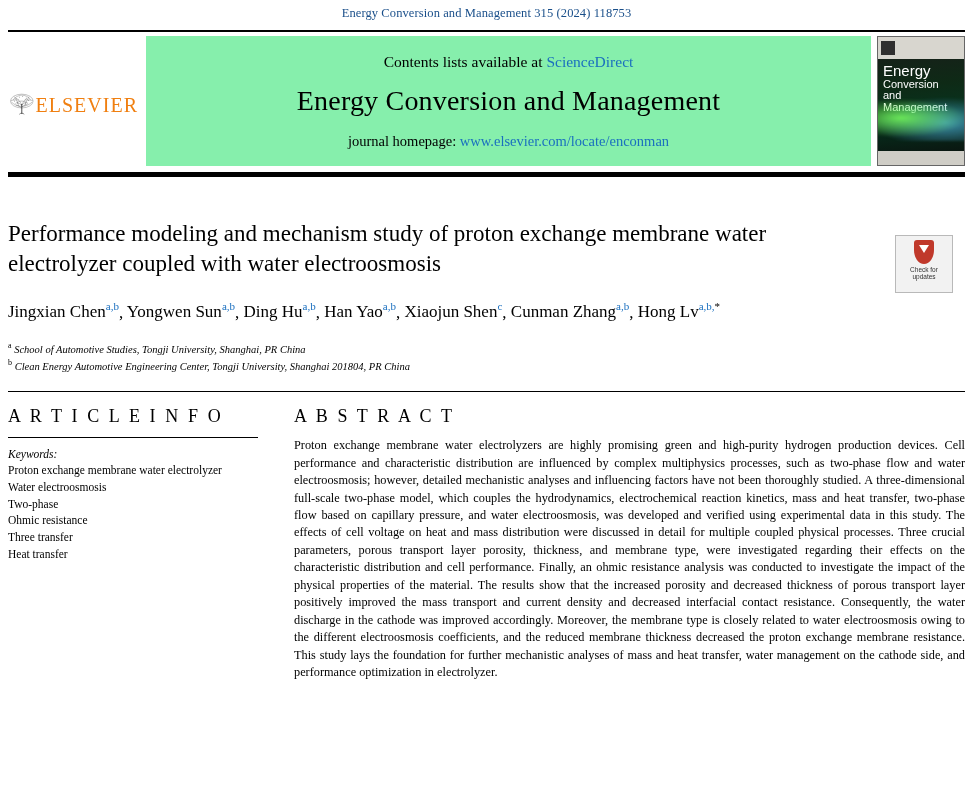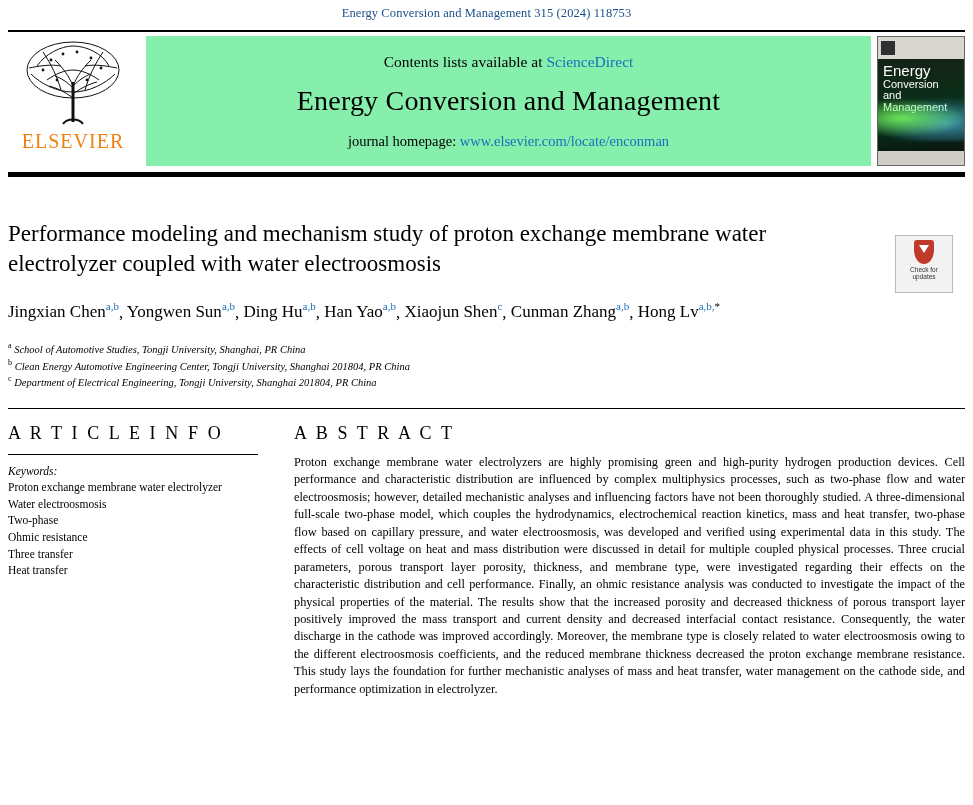--- a/index.html
+++ b/index.html
@@ -42,21 +42,21 @@
   .masthead-inner {
     display: flex;
     align-items: stretch;
     height: 140px;
   }
   .elsevier-logo {
     width: 130px;
     min-width: 130px;
     padding-top: 4px;
     display: flex;
-    flex-direction: column;
+    flex-direction: row;
     align-items: center;
     justify-content: flex-start;
   }
   .tree-svg { display:block; }
   .elsevier-word {
     font-family: "Liberation Serif", serif;
     font-size: 20px;
     letter-spacing: 1px;
     color: #f07f10;
     margin-top: 2px;
@@ -307,21 +307,20 @@
 
     <h1 class="paper-title">Performance modeling and mechanism study of proton exchange membrane water electrolyzer coupled with water electroosmosis</h1>
 
     <div class="authors">
       <span><span>Jingxian Chen</span><sup>a,b</sup></span><span>, </span><span><span>Yongwen Sun</span><sup>a,b</sup></span><span>, </span><span><span>Ding Hu</span><sup>a,b</sup></span><span>, </span><span><span>Han Yao</span><sup>a,b</sup></span><span>, </span><span><span>Xiaojun Shen</span><sup>c</sup></span><span>, </span><span><span>Cunman Zhang</span><sup>a,b</sup></span><span>, </span><span><span>Hong Lv</span><sup><span>a,b,</span><span class="star">*</span></sup></span>
     </div>
 
     <div class="affils">
       <div><sup>a</sup> <span>School of Automotive Studies, Tongji University, Shanghai, PR China</span></div>
       <div><sup>b</sup> <span>Clean Energy Automotive Engineering Center, Tongji University, Shanghai 201804, PR China</span></div>
-      <div><sup>c</sup> <span>Department of Electrical Engineering, Tongji University, Shanghai 201804, PR China</span></div>
     </div>
   </div>
 
   <div class="lower">
     <div class="col-info">
       <div class="sec-head">A R T I C L E  I N F O</div>
       <div class="info-rule"></div>
       <div class="kw-label">Keywords:</div>
       <div class="kw-list">
         <div>Proton exchange membrane water electrolyzer</div>

